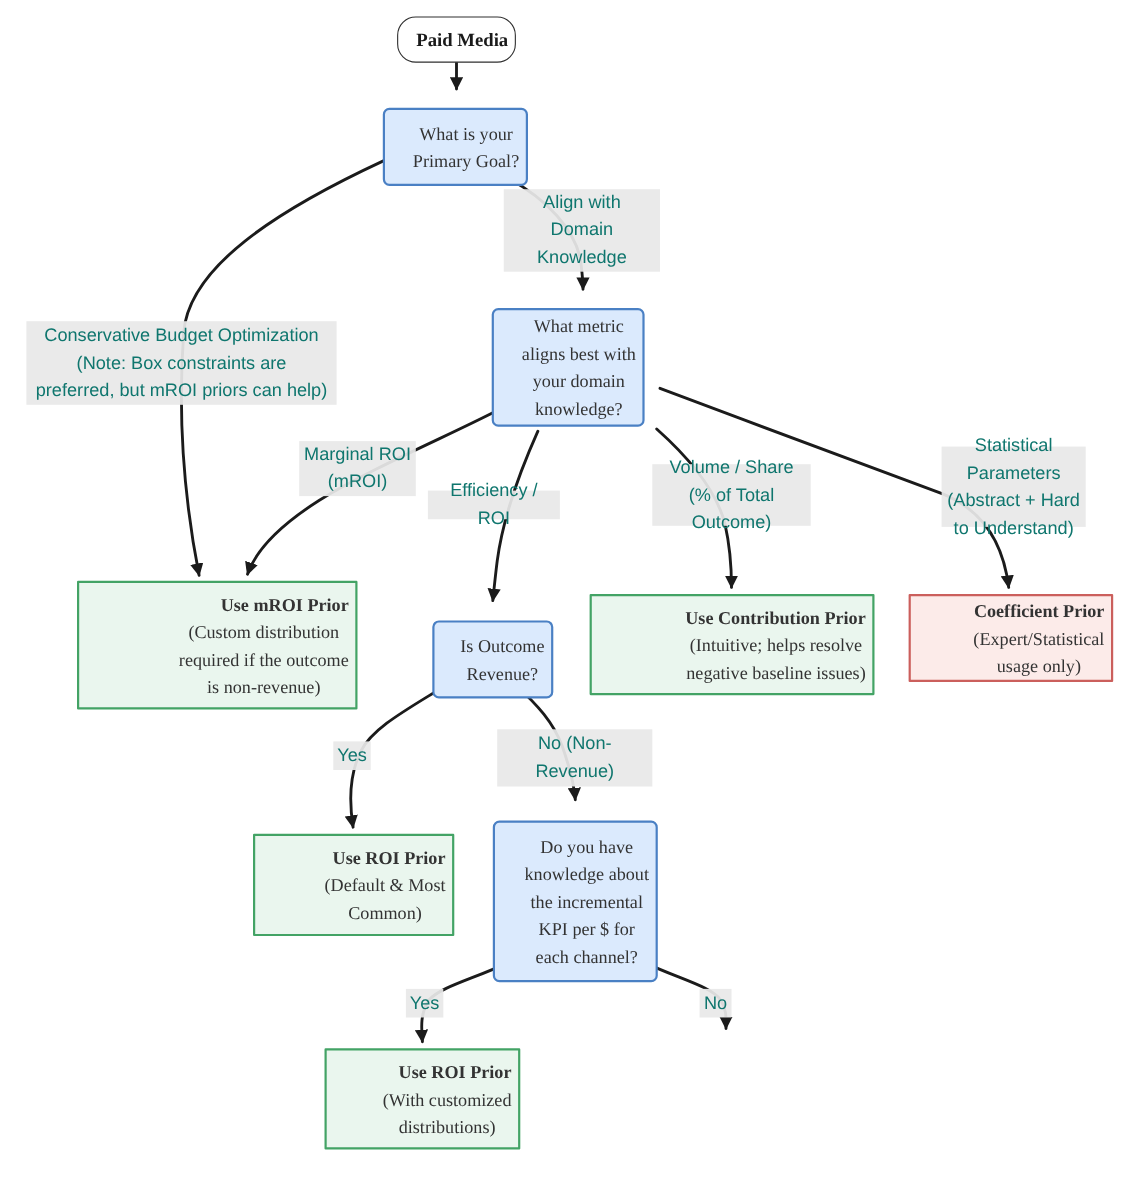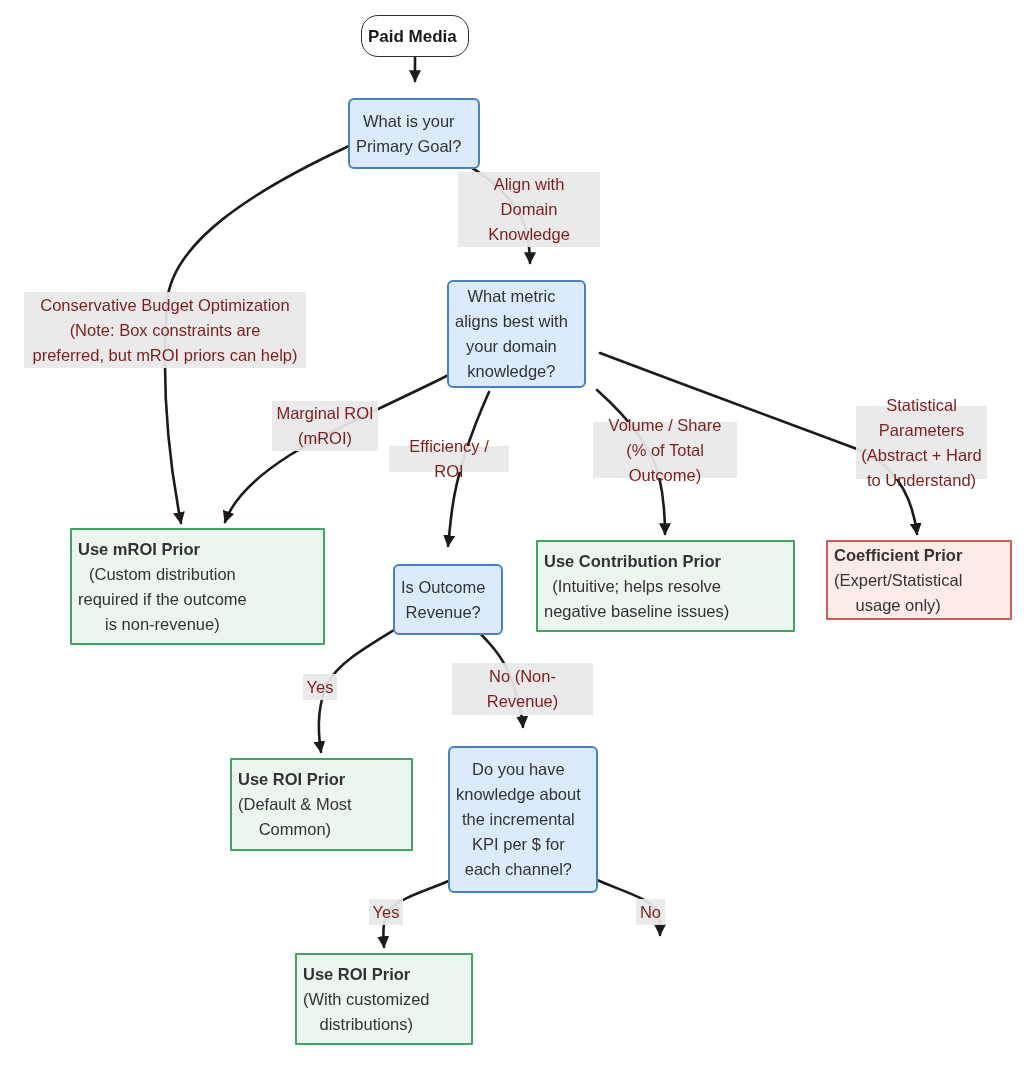--- a/index.html
+++ b/index.html
@@ -1,27 +1,27 @@
 <!DOCTYPE html>
 <html><head>
 <meta charset="utf-8">
 <style>
   html,body{margin:0;padding:0;background:#ffffff;}
   body{font-family:"Liberation Sans",sans-serif;}
   .canvas{position:relative;width:1036px;height:1086px;background:#ffffff;overflow:hidden;}
   svg.edges{position:absolute;left:0;top:0;z-index:1;}
-  .node{position:absolute;z-index:3;display:flex;flex-direction:column;align-items:flex-start;justify-content:center;
-        text-align:center;font-size:16.5px;line-height:25px;color:#333333;box-sizing:border-box;padding:20px 6px;}
+  .node{position:absolute;z-index:3;display:flex;flex-direction:column;align-items:flex-end;justify-content:center;
+        text-align:center;font-size:16.5px;line-height:25px;color:#333333;box-sizing:border-box;padding:20px 6px;font-family:Liberation Serif, serif;}
   .q{background:#dbeafd;border:2px solid #4a80c4;border-radius:6px;margin-top:13px;}
   .good{background:#eaf6ee;border:2px solid #43a365;border-radius:1px;}
   .warn{background:#fcebe9;border:2px solid #cb5f5c;border-radius:1px;}
   .stadium{background:#ffffff;border:1.6px solid #2f2f2f;border-radius:17px;font-weight:bold;color:#1a1a1a;font-size:17px;}
   .title{font-weight:bold;white-space:pre-line;}
   .txt{white-space:pre-line;}
-  .elabel{position:absolute;z-index:2;background:rgba(232,232,232,0.93);color:#7f1d1d;font-size:16.5px;line-height:25px;
+  .elabel{position:absolute;z-index:2;background:rgba(232,232,232,0.93);color:#0f766e;font-size:16.5px;line-height:25px;
           display:flex;align-items:center;justify-content:center;text-align:center;white-space:pre-line;box-sizing:border-box;padding:0 4px;}
 </style>
 </head>
 <body>
 
 <div class="canvas">
 
   <svg class="edges" width="1036" height="1086" viewBox="0 0 1036 1086">
     <defs>
       <marker id="arrow" viewBox="0 0 10 10" refX="9" refY="5" markerWidth="12" markerHeight="12" markerUnits="userSpaceOnUse" orient="auto">

